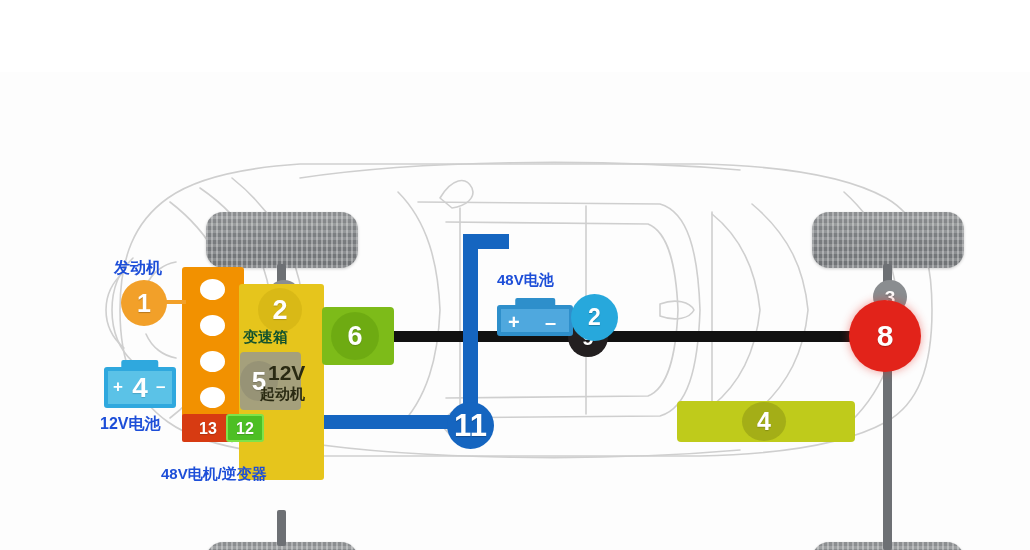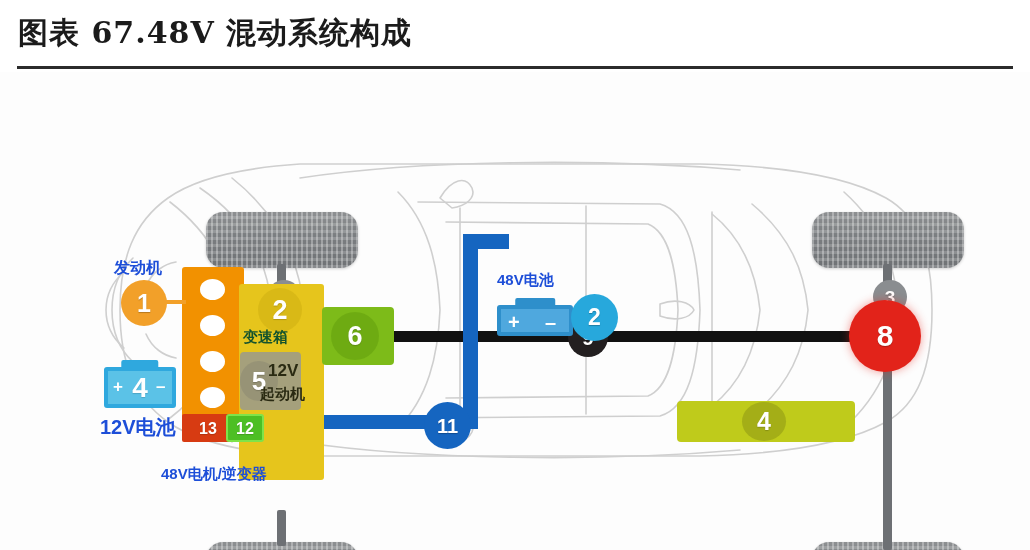--- a/index.html
+++ b/index.html
@@ -177,24 +177,20 @@
     opacity: .92;
     letter-spacing: 1px;
     white-space: nowrap;
   }
 </style>
 </head>
 <body>
 
 <div id="page">
 
-  <div id="title-bar">
-    <div id="page-title">图表 67.48V 混动系统构成</div>
-    <div id="title-rule"></div>
-  </div>
 
   <div id="diagram">
 
     <svg id="car-svg" viewBox="0 0 1030 478">
       <g fill="none" stroke="#cfcfcf" stroke-width="1.6" stroke-linejoin="round" stroke-linecap="round">
 
         <path d="M120 238
                  C120 186 134 150 168 126
                  C196 106 240 96 300 92
                  L700 92
@@ -262,21 +258,21 @@
     <div class="marker black" style="left:568px; top:245px; width:40px; height:40px; font-size:21px;">9</div>
 
     <div class="marker red" style="left:849px; top:228px; width:72px; height:72px; font-size:30px;">8</div>
 
     <div class="box" id="rear-module-4" style="left:677px; top:329px; width:178px; height:41px;"></div>
     <div class="num-blob" style="left:742px; top:330px; width:44px; height:39px; font-size:25px; background:rgba(130,140,20,.45);">4</div>
 
     <div class="hv-cable" style="left:463px; top:162px; width:15px; height:195px;"></div>
     <div class="hv-cable" style="left:463px; top:162px; width:46px; height:15px;"></div>
     <div class="hv-cable" style="left:222px; top:343px; width:248px; height:14px;"></div>
-    <div class="marker blue" style="left:424px; top:330px; width:47px; height:47px; font-size:20px;">11</div>
+    <div class="marker blue" style="left:447px; top:330px; width:47px; height:47px; font-size:31px;">11</div>
 
     <div class="battery dark" style="left:497px; top:226px; width:76px; height:38px;">
       <div class="cap"></div>
       <div class="body"></div>
       <div class="sym" style="left:11px; top:14px; font-size:20px;">+</div>
       <div class="sym" style="left:48px; top:14px; font-size:20px;">–</div>
     </div>
     <div class="marker cyan" style="left:571px; top:222px; width:47px; height:47px; font-size:23px;">2</div>
     <div class="caption" style="left:497px; top:199px; font-size:15px;">48V电池</div>
 
@@ -289,37 +285,37 @@
     <div class="lead" style="left:160px; top:228px; width:26px; height:4px;"></div>
     <div class="marker orange" style="left:121px; top:208px; width:46px; height:46px; font-size:25px;">1</div>
     <div class="caption" style="left:114px; top:186px; font-size:16px;">发动机</div>
 
     <div class="box" id="transmission-box" style="left:239px; top:212px; width:85px; height:196px;"></div>
     <div class="num-blob" style="left:258px; top:216px; width:44px; height:44px; font-size:27px; background:rgba(200,170,15,.42);">2</div>
     <div class="caption onyellow" style="left:243px; top:256px; font-size:15px;">变速箱</div>
 
     <div class="box" id="starter-box" style="left:240px; top:280px; width:61px; height:58px;"></div>
     <div class="num-blob" style="left:240px; top:289px; width:38px; height:40px; font-size:26px; background:rgba(120,120,105,.30);">5</div>
-    <div class="caption" style="left:268px; top:289px; font-size:17px; color:#2a2a12;">12V</div>
+    <div class="caption" style="left:268px; top:289px; font-size:21px; color:#2a2a12;">12V</div>
     <div class="caption" style="left:260px; top:313px; font-size:15px; color:#2a2a12;">起动机</div>
 
     <div class="box" id="green-box-7" style="left:322px; top:235px; width:72px; height:58px;"></div>
     <div class="num-blob" style="left:331px; top:240px; width:48px; height:48px; font-size:27px; background:rgba(90,150,10,.42);">6</div>
 
     <div class="box" id="inverter-red-13" style="left:182px; top:342px; width:52px; height:28px;"></div>
     <div class="num-blob" style="left:193px; top:345px; width:30px; height:23px; font-size:16px; background:transparent;">13</div>
     <div class="box" id="inverter-green-12" style="left:226px; top:342px; width:38px; height:28px;"></div>
     <div class="num-blob" style="left:230px; top:345px; width:30px; height:23px; font-size:16px; background:transparent;">12</div>
     <div class="caption" style="left:161px; top:377px; font-size:15px;margin-top:16px;">48V电机/逆变器</div>
 
     <div class="battery" style="left:104px; top:288px; width:72px; height:48px;">
       <div class="cap"></div>
       <div class="body"></div>
       <div class="sym" style="left:9px; top:18px; font-size:17px;">+</div>
       <div class="sym" style="left:52px; top:18px; font-size:17px;">–</div>
       <div class="digit" style="font-size:28px;">4</div>
     </div>
-    <div class="caption" style="left:100px; top:342px; font-size:20px;">12V电池</div>
+    <div class="caption" style="left:100px; top:342px; font-size:16px;">12V电池</div>
 
   </div>
 
 
 </div>
 
 </body></html>

